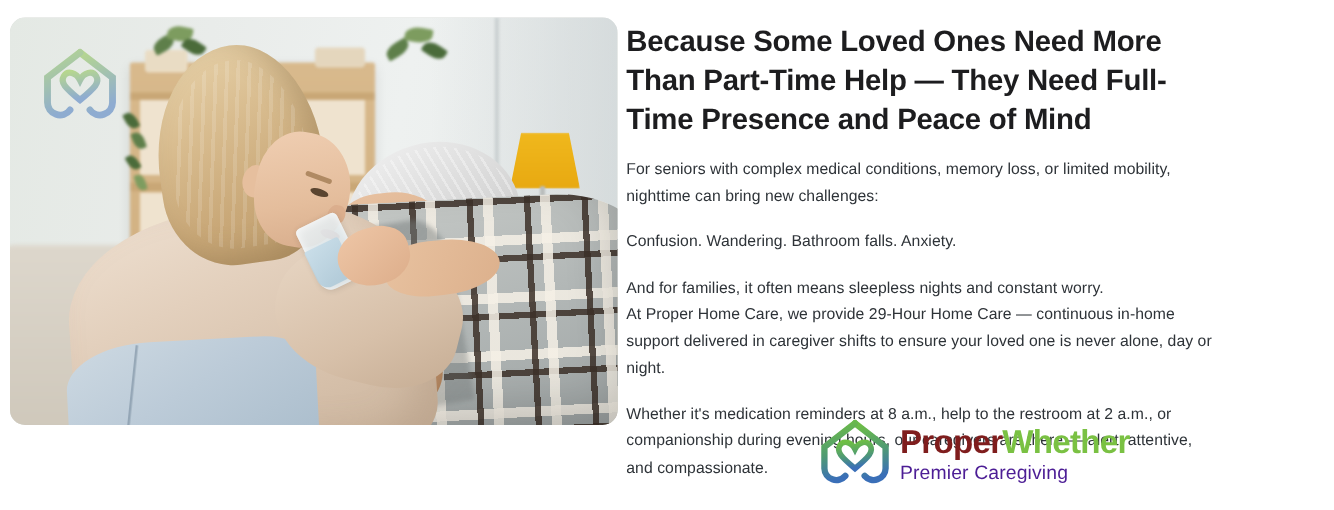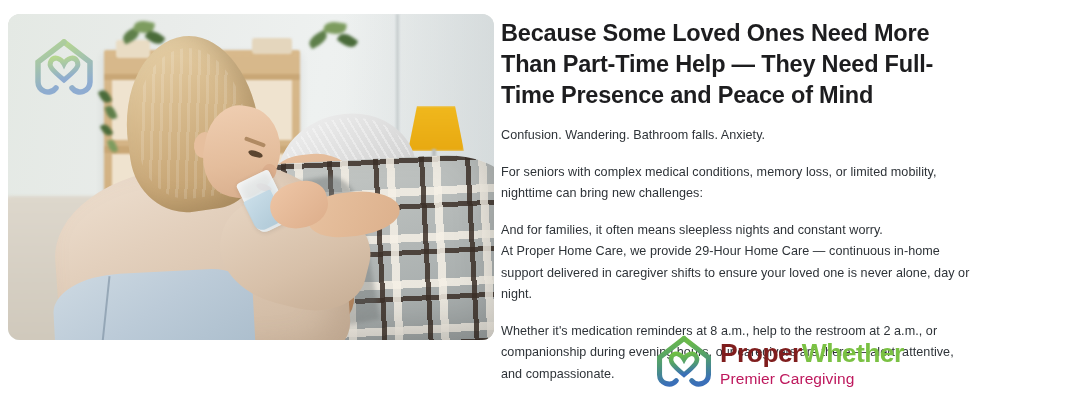--- a/index.html
+++ b/index.html
@@ -338,21 +338,21 @@
     font-weight: 700;
     letter-spacing: -.6px;
     white-space: nowrap;
   }
   .logo-proper { color: #7f1d1d; }
   .logo-homecare { color: #7ac143; }
   .logo-tag {
     margin-top: 4px;
     font-size: 15.5px;
     font-weight: 400;
-    color: #be185d;
+    color: #4c1d95;
     letter-spacing: .1px;
     white-space: nowrap;
   }
 </style>
 </head>
 <body>
 
 <div class="page">
 
   <div class="photo-wrap">
@@ -472,22 +472,22 @@
         <path d="M32 6 L58 26 L58 46 A10 10 0 0 1 40 52" fill="none" stroke="url(#wmGrad)" stroke-width="5.5" stroke-linecap="round"></path>
         <path d="M32 6 L6 26 L6 46 A10 10 0 0 0 24 52" fill="none" stroke="url(#wmGrad)" stroke-width="5.5" stroke-linecap="round"></path>
         <path d="M32 44 C20 34 16 30 19 25 C22 20 29 22 32 28 C35 22 42 20 45 25 C48 30 44 34 32 44 Z" fill="none" stroke="url(#wmGrad)" stroke-width="5"></path>
       </svg>
 
     </div>
   </div>
 
   <div class="content">
     <h1 class="headline">Because Some Loved Ones Need More Than Part-Time Help — They Need Full-Time Presence and Peace of Mind</h1>
+    <p class="para">For seniors with complex medical conditions, memory loss, or limited mobility, nighttime can bring new challenges:</p>
     <p class="para">Confusion. Wandering. Bathroom falls. Anxiety.</p>
-    <p class="para">For seniors with complex medical conditions, memory loss, or limited mobility, nighttime can bring new challenges:</p>
     <p class="para" style="white-space:pre-line;">And for families, it often means sleepless nights and constant worry.
 At Proper Home Care, we provide 29-Hour Home Care — continuous in-home support delivered in caregiver shifts to ensure your loved one is never alone, day or night.</p>
     <p class="para">Whether it's medication reminders at 8 a.m., help to the restroom at 2 a.m., or companionship during evening hours, our caregivers are there — alert, attentive, and compassionate.</p>
   </div>
 
   <div class="logo">
     <svg class="logo-mark" viewBox="0 0 64 64">
       <defs>
         <linearGradient id="lgGrad" x1="0.15" y1="0" x2="0.3" y2="1">
           <stop offset="0%" stop-color="#6fbf44"></stop>

